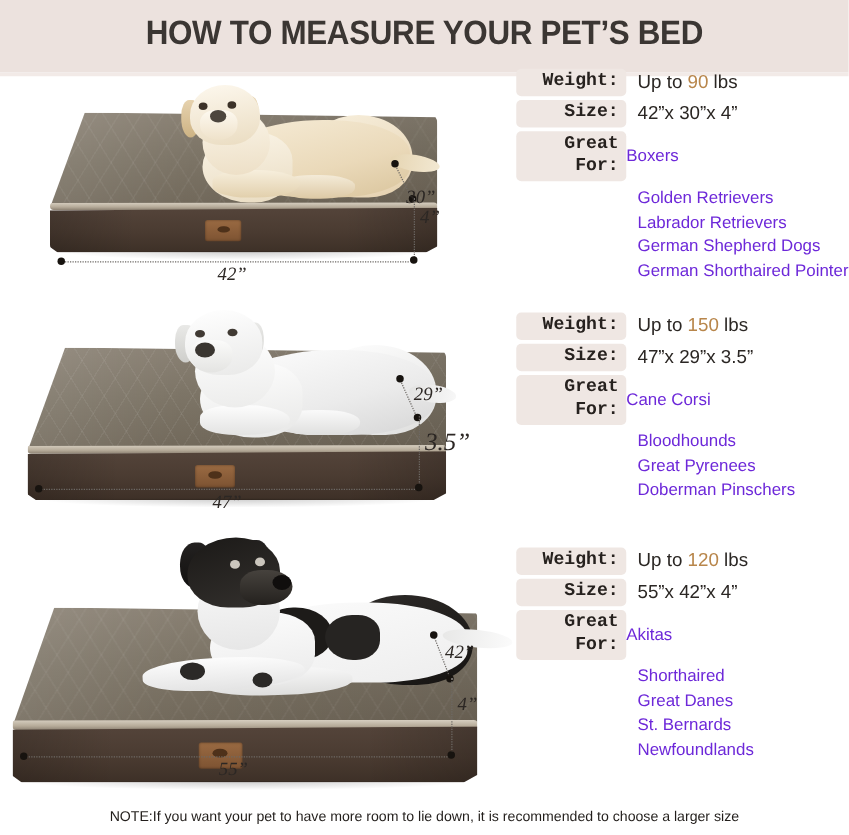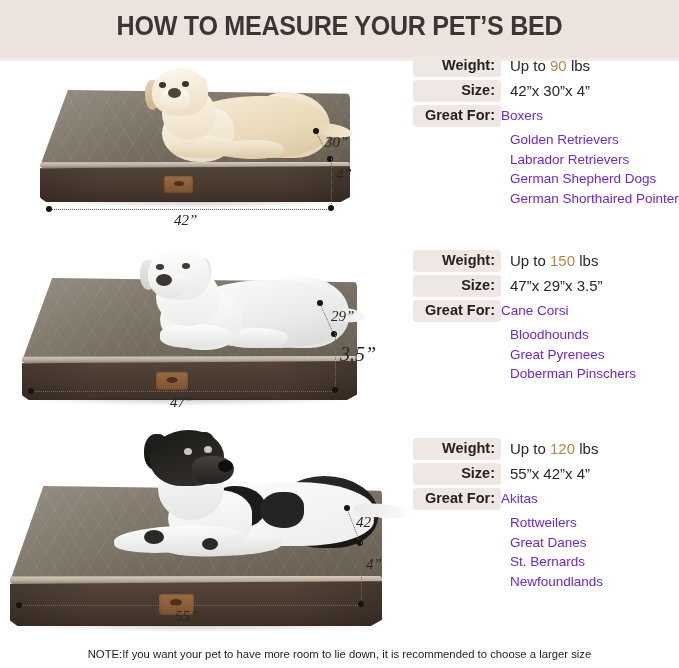--- a/index.html
+++ b/index.html
@@ -224,20 +224,21 @@
     width: 88px;
     flex: 0 0 88px;
     background: #efe7e3;
     border-radius: 4px;
     text-align: right;
     padding: 2px 6px 2px 4px;
     font-size: 14.5px;
     font-weight: bold;
     color: #26211e;
     line-height: 1.24;
+    font-family: Liberation Mono, monospace;
   }
   .spec-value {
     padding-left: 9px;
     font-size: 15px;
     color: #2b2724;
     white-space: nowrap;
   }
   .spec-value .accent { color: #b8864b; }
   .spec-breeds {
     padding-left: 97px;
@@ -295,21 +296,21 @@
         <div class="dog-part eye-l"></div>
         <div class="dog-part eye-r"></div>
         <div class="dog-part muzzle"></div>
         <div class="dog-part nose"></div>
       </div>
     </div>
 
     <div class="dim-line-d" style="left:316px; top:69px; width:30px; transform: rotate(64deg);"></div>
     <div class="dim-dot" style="left:313px; top:66px;"></div>
     <div class="dim-dot" style="left:327px; top:94px;"></div>
-    <div class="dim-label" style="left:325px; top:72px;">30”</div>
+    <div class="dim-label" style="left:325px; top:88px;">30”</div>
 
     <div class="dim-line-v" style="left:331px; top:96px; height:50px;"></div>
     <div class="dim-dot" style="left:328px; top:143px;"></div>
     <div class="dim-label" style="left:336px; top:104px;">4”</div>
 
     <div class="dim-line-h" style="left:49px; top:147px; width:278px;"></div>
     <div class="dim-dot" style="left:46px; top:144px;"></div>
     <div class="dim-label" style="left:174px; top:150px;">42”</div>
   </div>
 
@@ -453,21 +454,21 @@
     </div>
     <div class="spec-row">
       <div class="spec-label">Size:</div>
       <div class="spec-value">55”x 42”x 4”</div>
     </div>
     <div class="spec-row">
       <div class="spec-label">Great For:</div>
       <div class="spec-value breed first">Akitas</div>
     </div>
     <div class="spec-breeds" style="margin-top:0;">
-      <div class="breed">Rottweilers</div>
+      <div class="breed">Shorthaired</div>
       <div class="breed">Great Danes</div>
       <div class="breed">St. Bernards</div>
       <div class="breed">Newfoundlands</div>
     </div>
   </div>
 
   <div class="footer-note">NOTE:If you want your pet to have more room to lie down, it is recommended to choose a larger size</div>
 
 </div>
 

